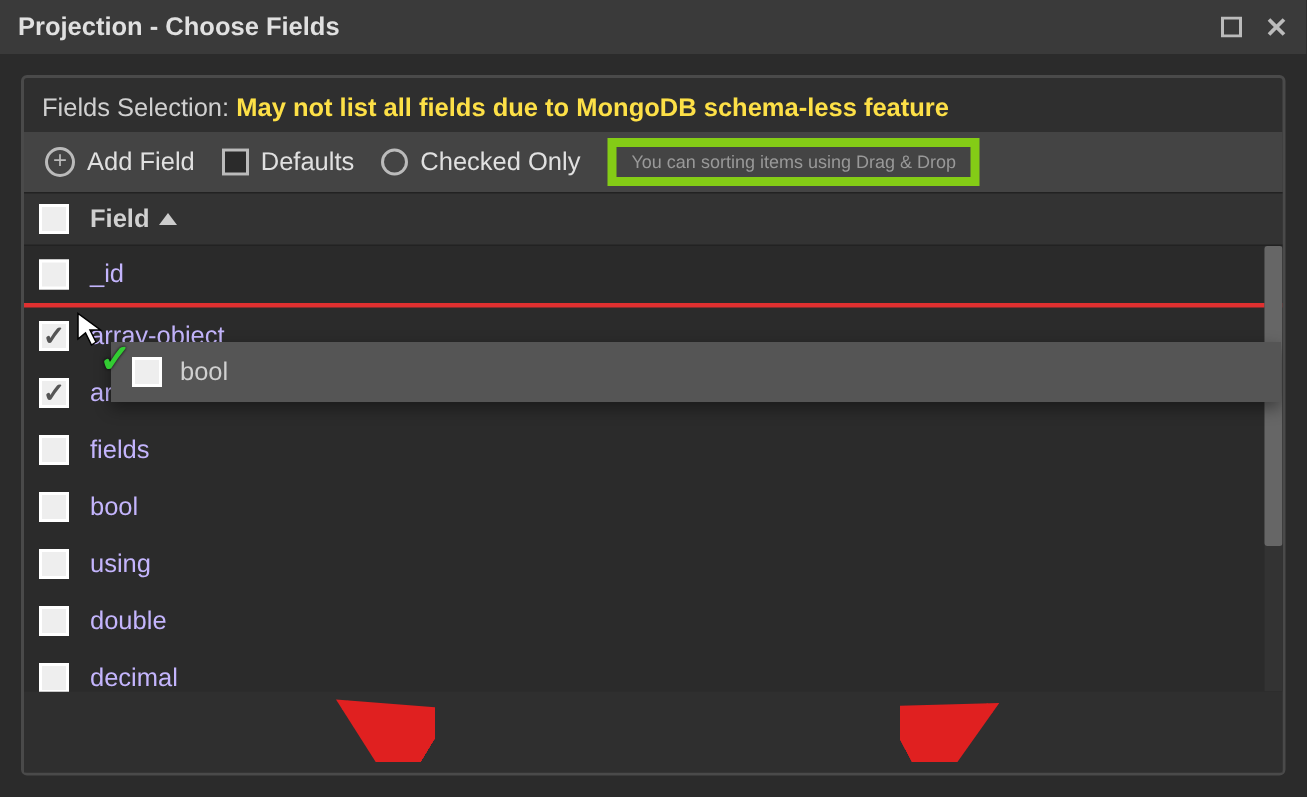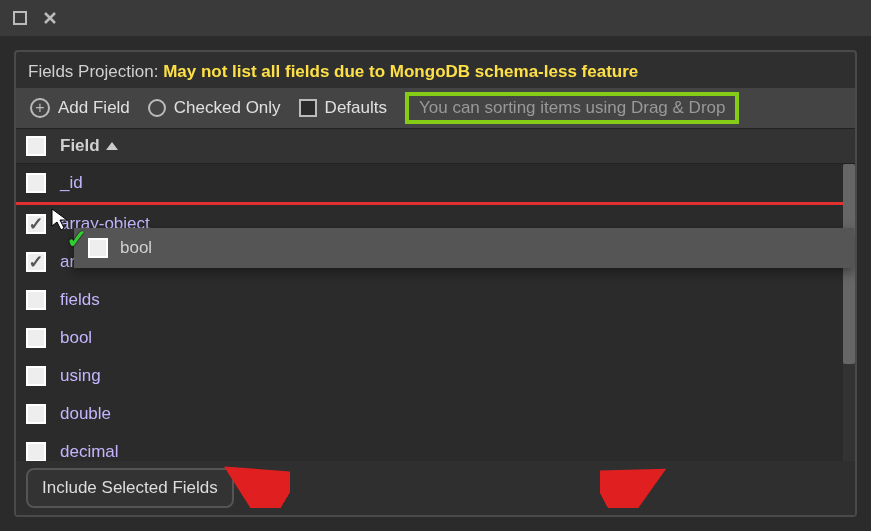--- a/index.html
+++ b/index.html
@@ -70,27 +70,27 @@
   }
   .sq {
     width: 18px; height: 18px; border: 2px solid #bbb; background: #2b2b2b;
     display: inline-block;
   }
   .circ {
     width: 18px; height: 18px; border: 2px solid #bbb; border-radius: 50%;
     display: inline-block;
   }
   .drag-hint {
-    border: 4px solid #84cc16;
+    border: 6px solid #84cc16;
     color: #999;
     padding: 4px 10px;
     height: 32px;
     display: flex; align-items: center;
     margin-left: 6px;
-    font-size: 17px;
+    font-size: 12px;
   }
   .table-header {
     background: #333;
     height: 36px;
     display: flex; align-items: center;
     padding: 0 10px;
     gap: 14px;
     border-top: 1px solid #222;
     border-bottom: 1px solid #222;
     font-weight: bold;
@@ -191,55 +191,56 @@
     background: #333;
     cursor: pointer;
     font-size: 17px;
   }
   .arrow-svg { position: absolute; z-index: 20; pointer-events: none; }
 </style>
 </head>
 <body>
 
 <div class="titlebar">
+  <div class="titlebar-left">Projection - Choose Fields</div>
   <div class="titlebar-right">
     <div class="titlebar-icon">
       <svg width="14" height="14" viewBox="0 0 14 14">
           <rect x="1" y="1" width="12" height="12" fill="none" stroke="#bbb" stroke-width="2"></rect>
         </svg>
     </div>
     <div class="titlebar-icon">
       <svg width="14" height="14" viewBox="0 0 14 14">
           <line x1="2" y1="2" x2="12" y2="12" stroke="#bbb" stroke-width="2.5"></line>
           <line x1="12" y1="2" x2="2" y2="12" stroke="#bbb" stroke-width="2.5"></line>
         </svg>
     </div>
   </div>
 </div>
 
 <div class="outer">
   <div class="panel">
 
     <div class="fields-selection">
-      <span>Fields Projection:</span>
+      <span>Fields Selection:</span>
       <span class="warn">May not list all fields due to MongoDB schema-less feature</span>
     </div>
 
     <div class="toolbar">
       <div class="tb-item">
         <span class="plus-circle">+</span>
         <span>Add Field</span>
       </div>
       <div class="tb-item">
+        <span class="sq"></span>
+        <span>Defaults</span>
+      </div>
+      <div class="tb-item">
         <span class="circ"></span>
         <span>Checked Only</span>
-      </div>
-      <div class="tb-item">
-        <span class="sq"></span>
-        <span>Defaults</span>
       </div>
       <div class="drag-hint">
         <span>You can sorting items using Drag &amp; Drop</span>
       </div>
     </div>
 
     <div class="table-header">
       <span class="hdr-check"></span>
       <span class="hdr-label">
         <span>Field</span>
@@ -292,21 +293,20 @@
       <svg class="cursor" viewBox="0 0 20 24">
         <path d="M1 1 L1 18 L6 14 L10 22 L13 20 L9 12 L16 12 Z" fill="#fff" stroke="#000" stroke-width="1"></path>
       </svg>
 
       <div class="scrollbar">
         <div class="scroll-thumb"></div>
       </div>
     </div>
 
     <div class="footer">
-      <div class="btn">Include Selected Fields</div>
     </div>
 
   </div>
 </div>
 
 <svg class="arrow-svg" style="left:220px; top:458px;" width="70" height="50">
   <defs>
       <marker id="ah1" markerWidth="12" markerHeight="12" refX="9" refY="5" orient="auto">
         <path d="M0,0 L10,5 L0,10 Z" fill="#e02020"></path>
       </marker>

